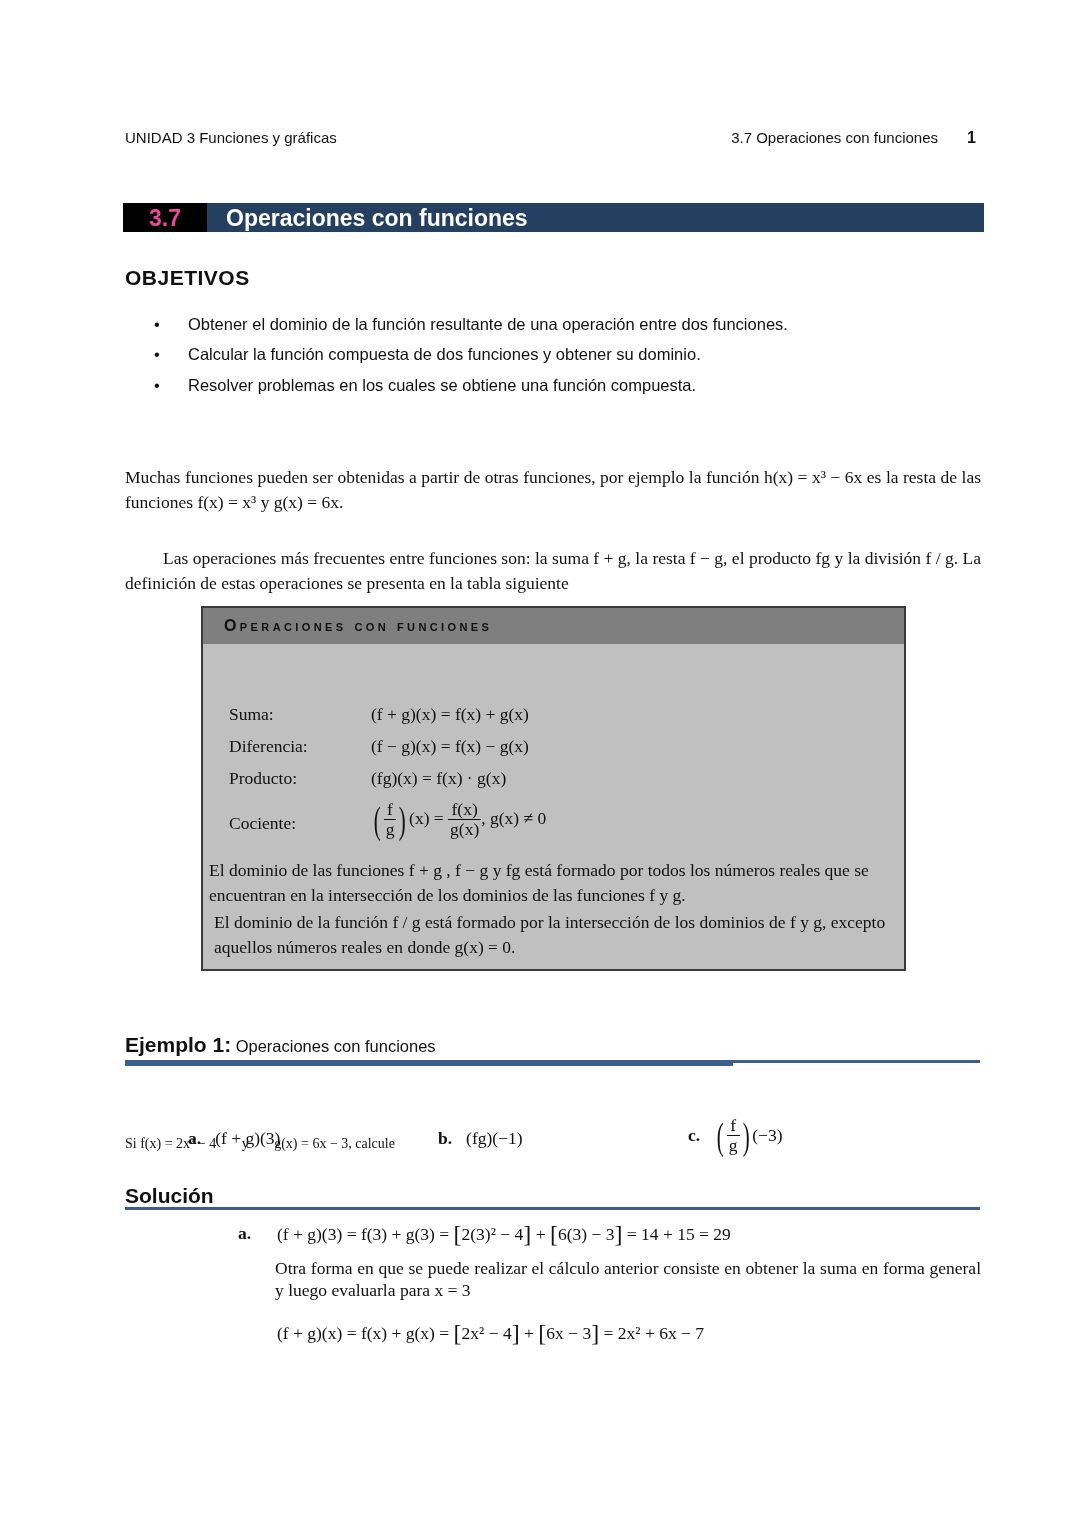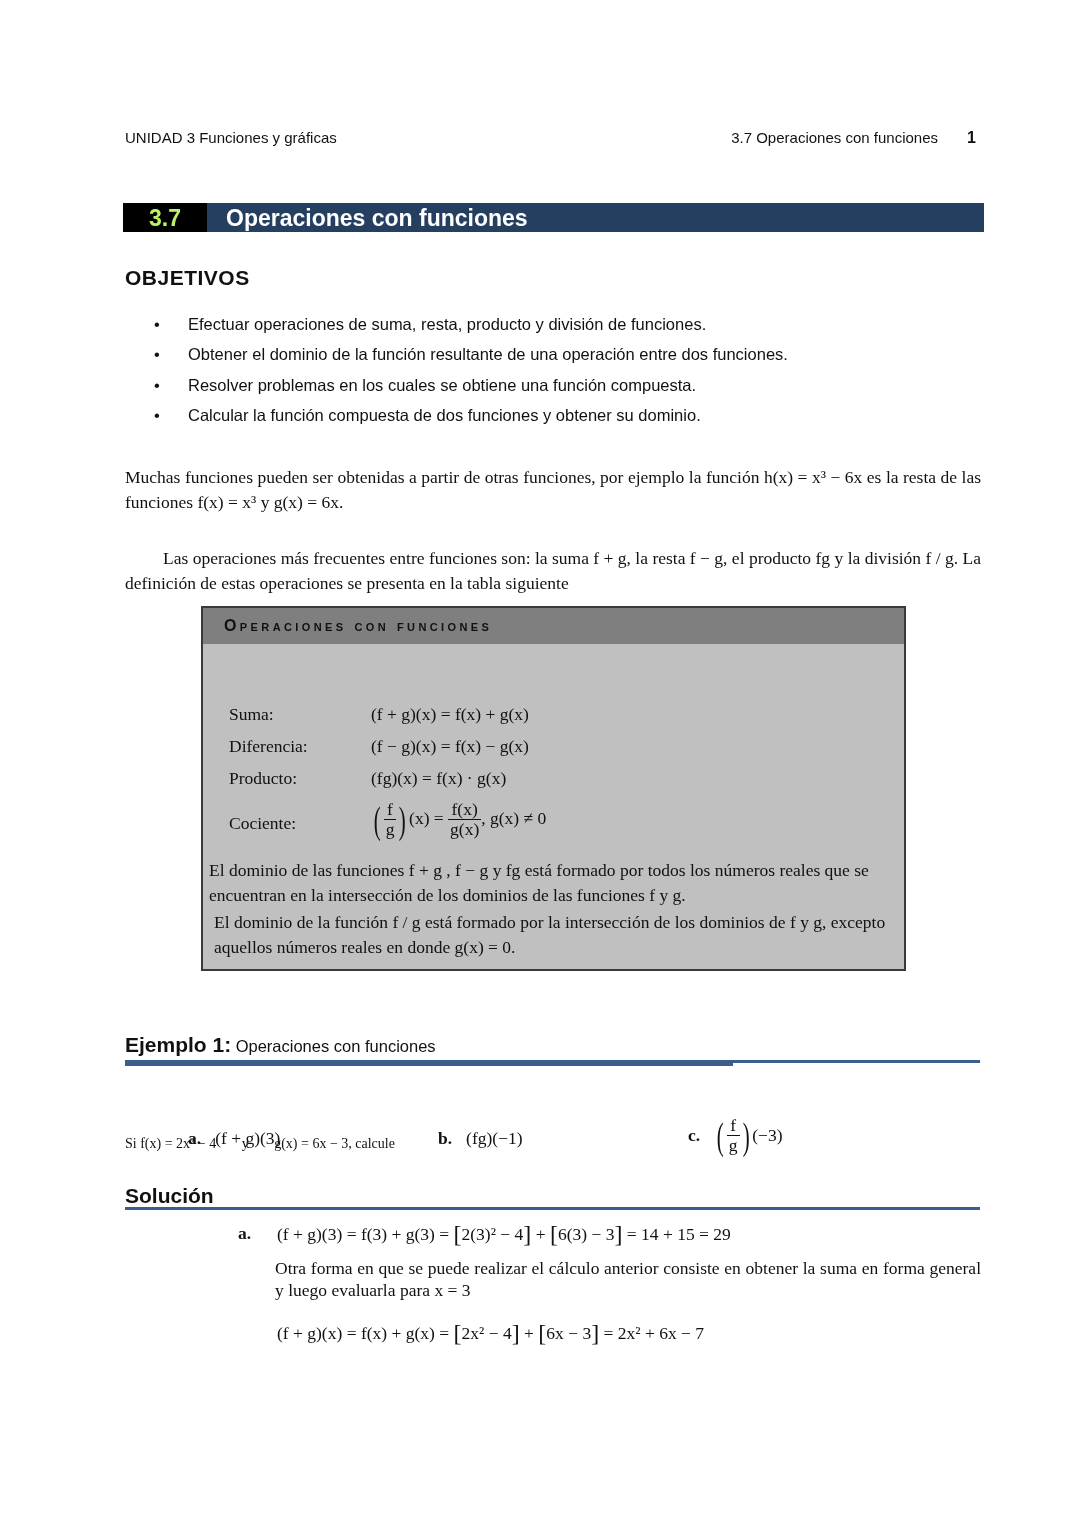--- a/index.html
+++ b/index.html
@@ -7,21 +7,21 @@
   .sans { font-family: "Liberation Sans", sans-serif; }
   .serif { font-family: "Liberation Serif", serif; }
   .abs { position: absolute; }
 
   .running-head { top: 129px; left: 125px; width: 855px; font-size: 15px; }
   .rh-left { position: absolute; left: 0; top: 0; }
   .rh-right { position: absolute; right: 42px; top: 0; }
   .rh-page { position: absolute; right: 4px; top: 0; font-weight: bold; font-size: 16px; }
 
   .title-bar { top: 203px; left: 123px; width: 861px; height: 29px; background: #243f60; }
-  .title-num { position: absolute; left: 0; top: 0; width: 84px; height: 29px; background: #000; color: #bef264;
+  .title-num { position: absolute; left: 0; top: 0; width: 84px; height: 29px; background: #000; color: #ec4899;
                font-size: 23px; font-weight: bold; text-align: center; line-height: 30px; }
   .title-text { position: absolute; left: 103px; top: 0; color: #fff; font-size: 23px; font-weight: bold; line-height: 30px; }
 
   .obj-heading { top: 266px; left: 125px; font-size: 21px; font-weight: 900; letter-spacing: 0.5px; }
   .obj-list { top: 315px; left: 150px; margin: 0; padding: 0; list-style: none; font-size: 16.5px; }
   .obj-list li { height: 30.3px; position: relative; padding-left: 38px; }
   .obj-list li::before { content: "•"; position: absolute; left: 4px; top: 0; }
 
   .para { left: 125px; width: 856px; font-size: 17.5px; line-height: 24.5px; text-align: justify; }
   .para1 { top: 465px; }
@@ -67,24 +67,23 @@
   <span class="rh-page">1</span>
 </div>
 
 <div class="abs title-bar sans">
   <div class="title-num">3.7</div>
   <div class="title-text">Operaciones con funciones</div>
 </div>
 
 <div class="abs obj-heading sans">OBJETIVOS</div>
 <ul class="abs obj-list sans">
-  <li>Efectuar operaciones de suma, resta, producto y división de funciones.</li>
   <li>Obtener el dominio de la función resultante de una operación entre dos funciones.</li>
+  <li>Calcular la función compuesta de dos funciones y obtener su dominio.</li>
   <li>Resolver problemas en los cuales se obtiene una función compuesta.</li>
-  <li>Calcular la función compuesta de dos funciones y obtener su dominio.</li>
 </ul>
 
 <div class="abs para para1 serif">
   <span>Muchas funciones pueden ser obtenidas a partir de otras funciones, por ejemplo la función</span>
   <span class="math">h(x) = x³ − 6x</span><span> es la resta de las funciones </span>
   <span class="math">f(x) = x³</span><span> y </span><span class="math">g(x) = 6x</span><span>.</span>
 </div>
 <div class="abs para para2 serif">
   <span>Las operaciones más frecuentes entre funciones son: la suma </span><span class="math">f + g</span><span>, la resta </span><span class="math">f − g</span><span>, el producto </span><span class="math">fg</span><span> y la división </span><span class="math">f / g</span><span>. La definición de estas operaciones se presenta en la tabla siguiente</span>
 </div>

